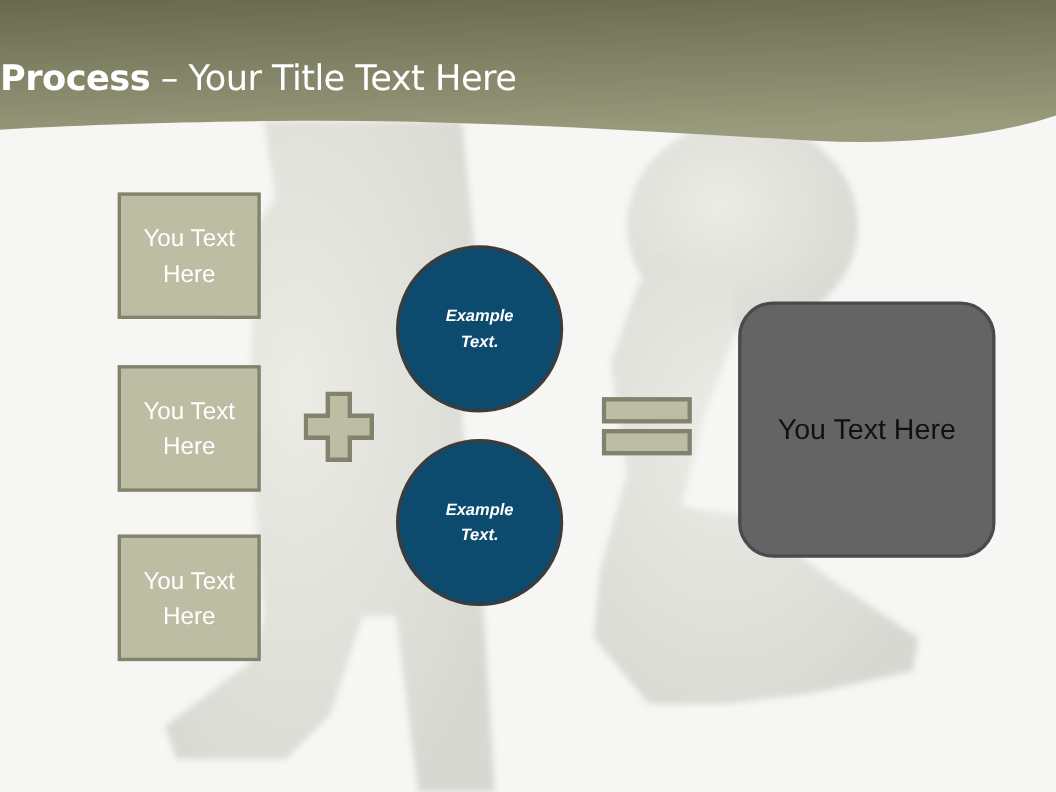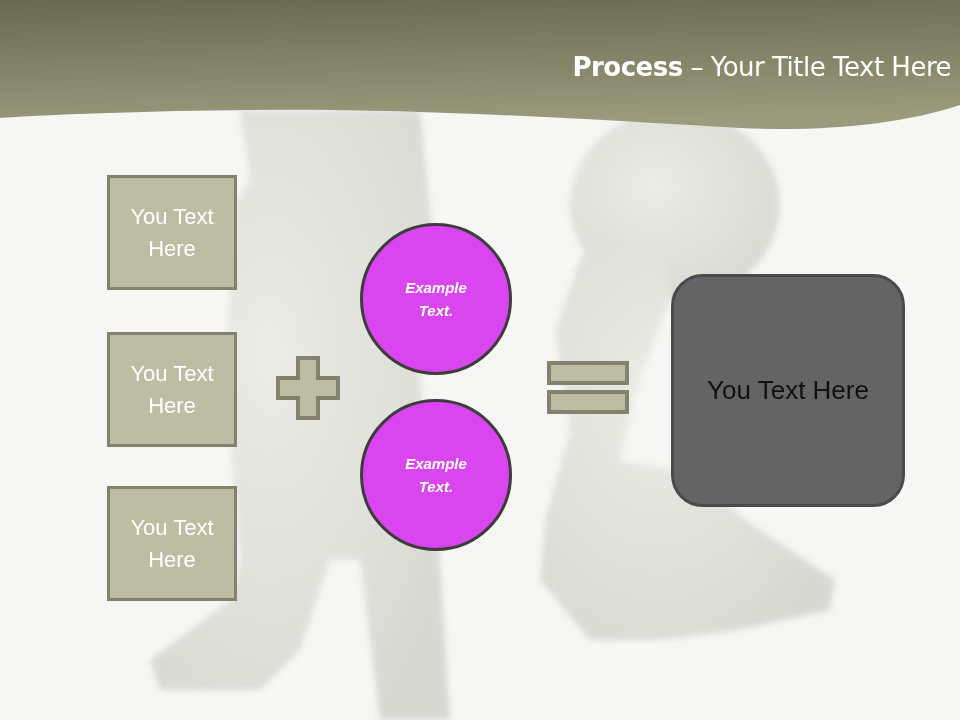--- a/index.html
+++ b/index.html
@@ -1,29 +1,29 @@
 <!DOCTYPE html>
 <html><head>
 <meta charset="utf-8">
 <style>
   html, body { margin:0; padding:0; }
   body { width:960px; height:720px; overflow:hidden; position:relative;
          background:#f6f6f4; font-family:"Liberation Sans", sans-serif; }
   .bg { position:absolute; left:0; top:0; width:960px; height:720px; }
-  .title { position:absolute; left:0; top:52px; width:951px; text-align:right;
-           color:#ffffff; font-size:26px; font-family:"DejaVu Sans", sans-serif;
+  .title { position:absolute; left:0; top:52px; width:951px; text-align:left;
+           color:#ffffff; font-size:32px; font-family:"DejaVu Sans", sans-serif;
            letter-spacing:-0.5px; }
   .title b { font-weight:bold; }
   .title .rest { font-weight:normal; }
   .sbox { position:absolute; left:107px; width:124px; height:109px;
           background:#bdbda4; border:3px solid #82826f; box-sizing:content-box;
           display:flex; align-items:center; justify-content:center; text-align:center;
           color:#ffffff; font-size:22px; line-height:32px; }
   .circle { position:absolute; width:146px; height:146px; border-radius:50%;
-            background:#d946ef; border:3px solid #3c3c3c;
+            background:#0c4a6e; border:3px solid #3c3c3c;
             display:flex; align-items:center; justify-content:center; text-align:center;
             color:#ffffff; font-size:15px; font-weight:bold; font-style:italic; line-height:23px; }
   .bigbox { position:absolute; left:671px; top:274px; width:228px; height:227px;
             background:#646464; border:3px solid #4a4a4a; border-radius:32px;
             display:flex; align-items:center; justify-content:center;
             color:#111111; font-size:26px; }
   .op { position:absolute; }
 </style>
 </head>
 <body>

